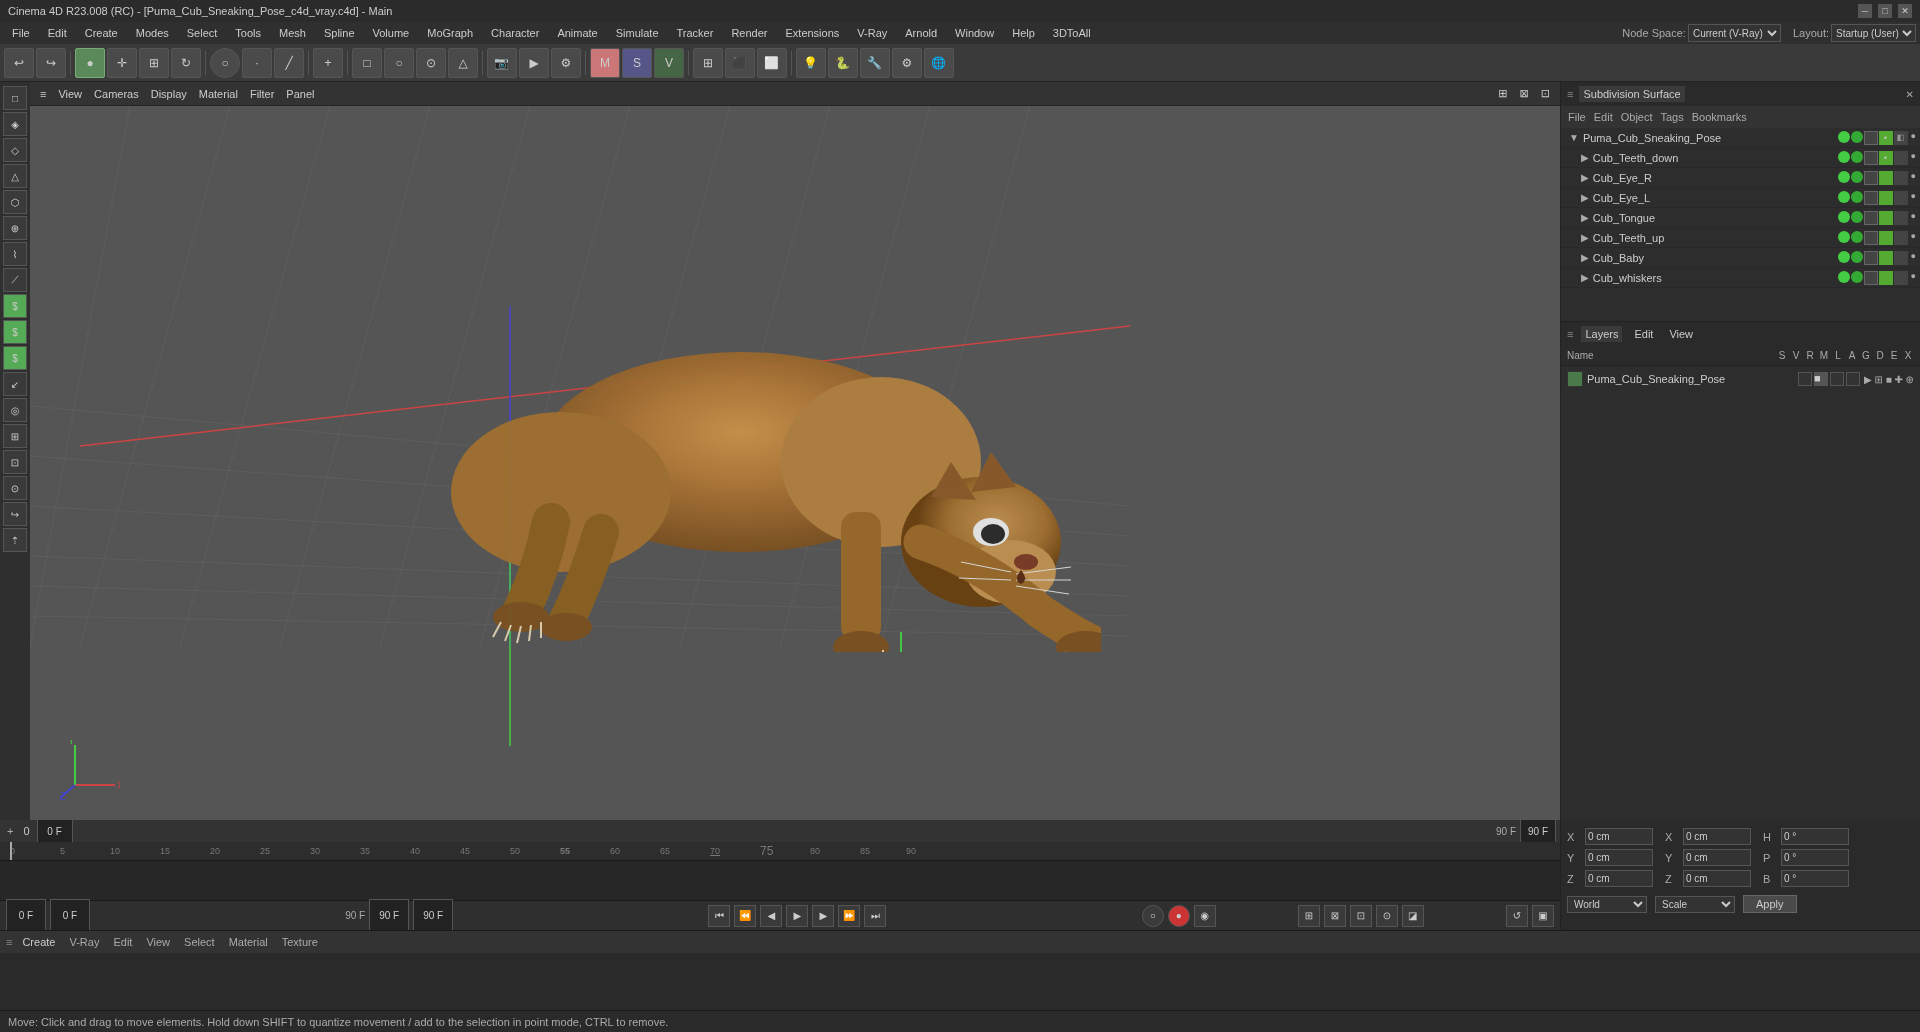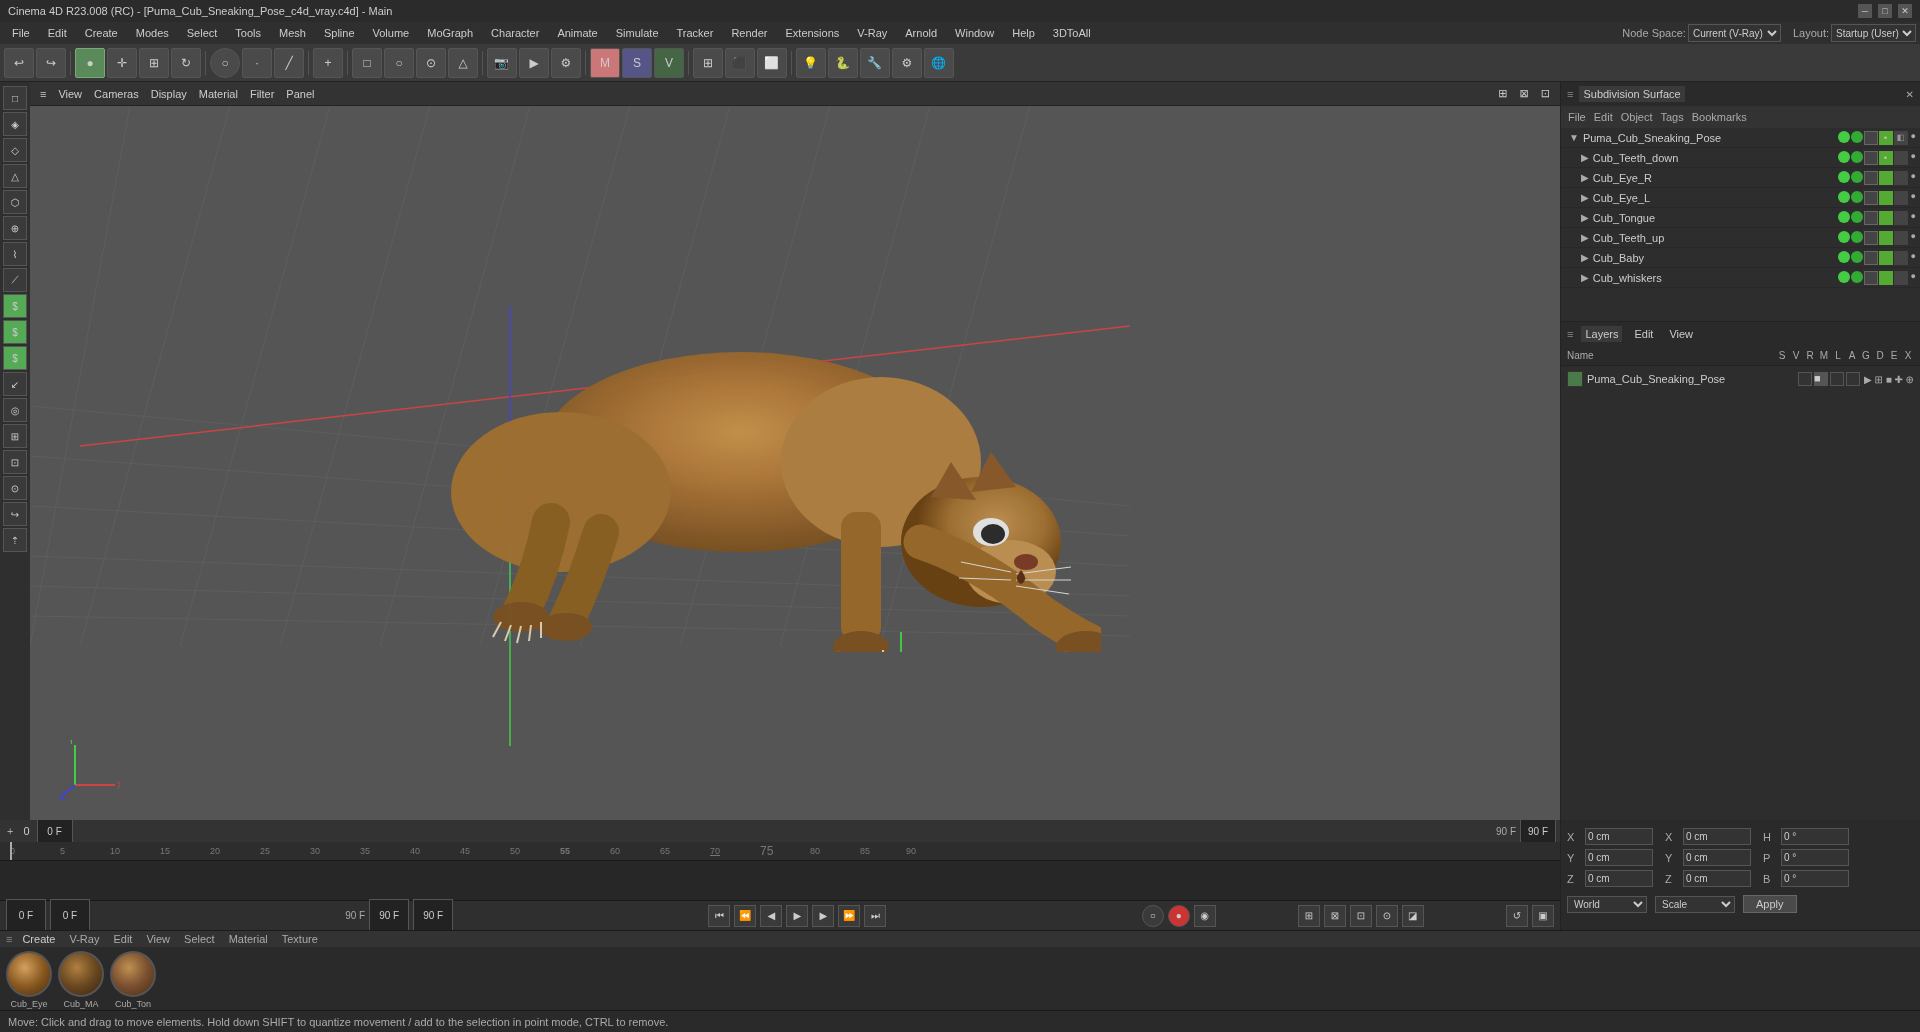--- a/index.html
+++ b/index.html
@@ -998,32 +998,18 @@
     <div id="material-toolbar">
       <span style="color:#888;font-size:11px;">≡</span>
       <span class="mat-tab active">Create</span>
       <span class="mat-tab">V-Ray</span>
       <span class="mat-tab">Edit</span>
       <span class="mat-tab">View</span>
       <span class="mat-tab">Select</span>
       <span class="mat-tab">Material</span>
       <span class="mat-tab">Texture</span>
     </div>
-    <div id="material-items">
-      <div class="mat-item">
-        <div class="mat-thumb" style="background:radial-gradient(circle at 40% 35%, #d4a060, #8a5a20, #4a2a0a);"></div>
-        <span class="mat-name">Cub_Eye</span>
-      </div>
-      <div class="mat-item">
-        <div class="mat-thumb" style="background:radial-gradient(circle at 40% 35%, #b08040, #6a4820, #3a2010);"></div>
-        <span class="mat-name">Cub_MA</span>
-      </div>
-      <div class="mat-item">
-        <div class="mat-thumb" style="background:radial-gradient(circle at 40% 35%, #c09050, #7a5030, #4a2a10);"></div>
-        <span class="mat-name">Cub_Ton</span>
-      </div>
-    </div>
   </div>
 </div>
 
 <div id="status-bar">
   <span id="status-text">Move: Click and drag to move elements. Hold down SHIFT to quantize movement / add to the selection in point mode, CTRL to remove.</span>
 </div>
 
 </body></html>

